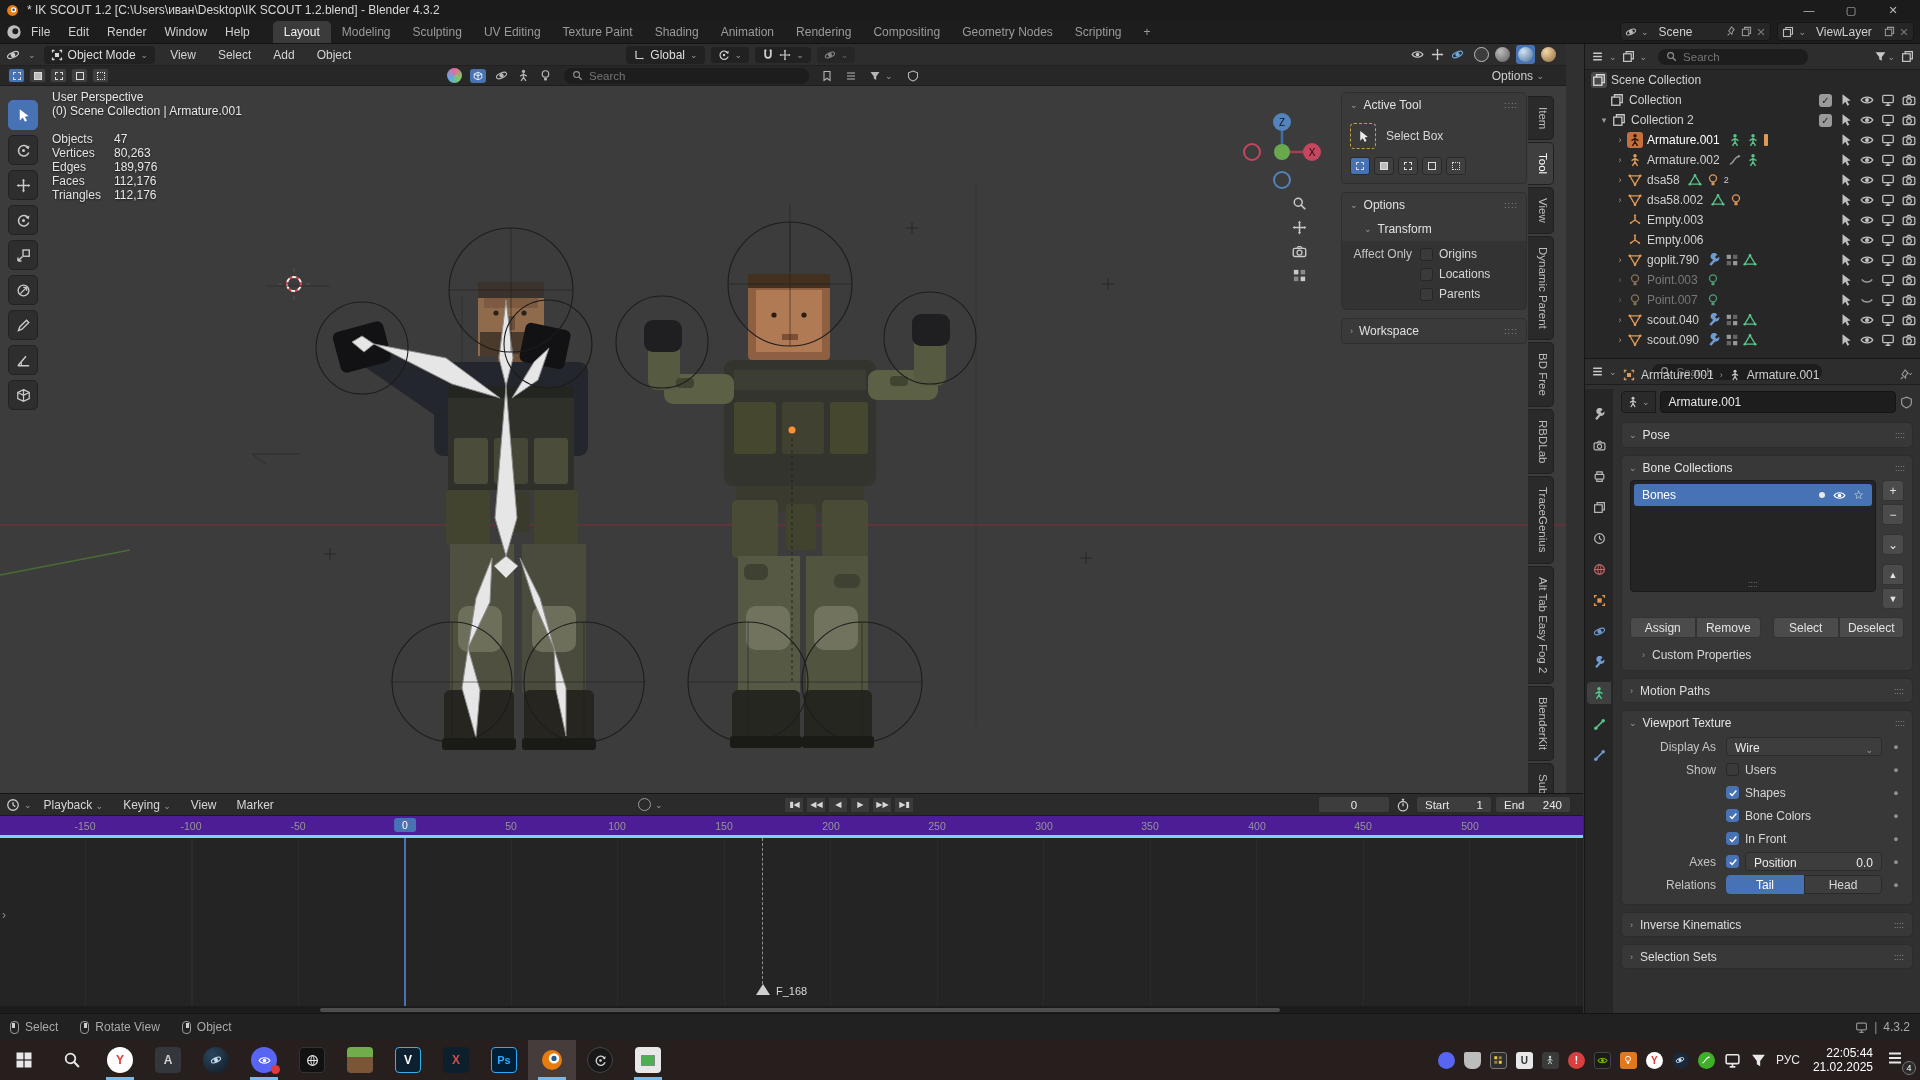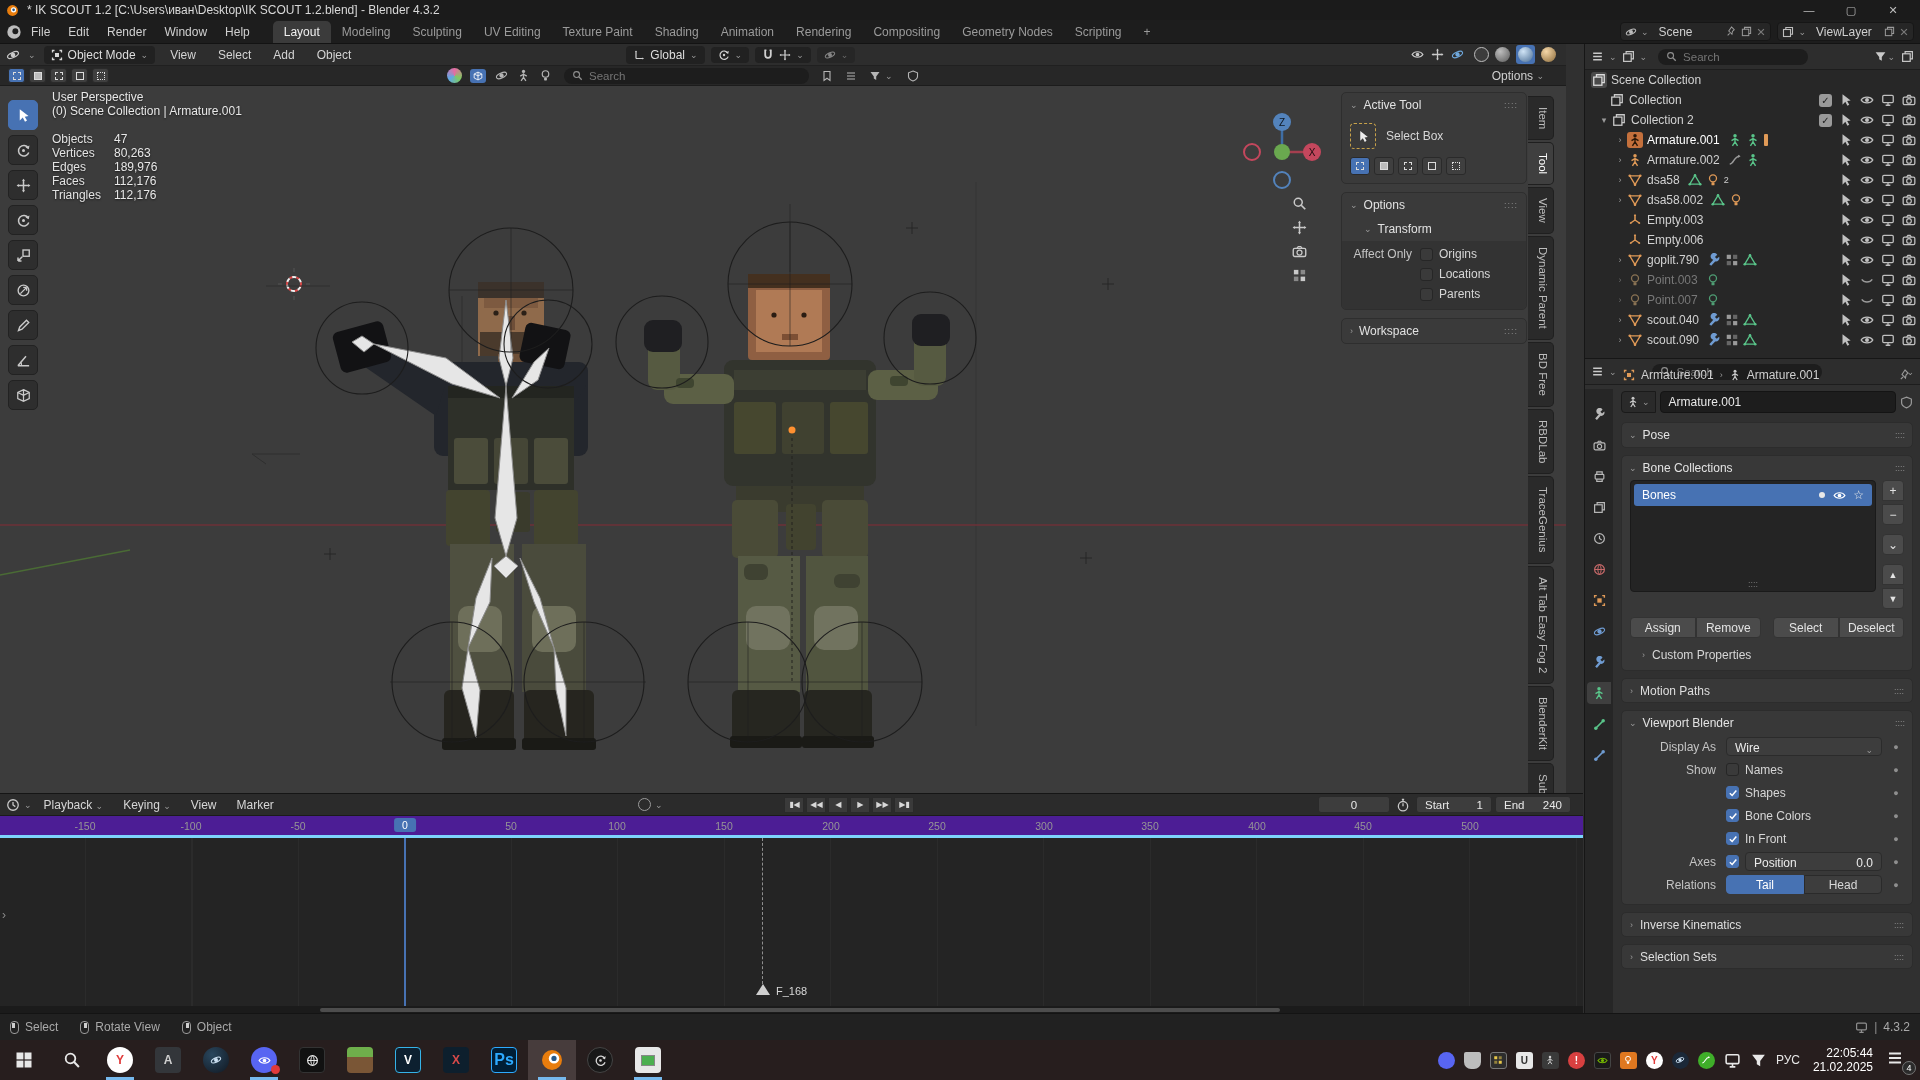--- a/index.html
+++ b/index.html
@@ -1344,36 +1344,36 @@
         </div>
       </div>
       <div class="colpsd">
         <span class="chv">›</span>
           <span>Motion Paths</span>
           <span class="dots" style="margin-left:auto;color:#8a8a8a;font-size:9px">::::</span>
       </div>
       <div class="ppanel">
         <div class="pph">
             <span class="chv">⌄</span>
-            <span>Viewport Blender</span>
+            <span>Viewport Texture</span>
             <span class="dots" style="margin-left:auto;color:#8a8a8a;font-size:9px">::::</span>
           </div>
         <div style="padding:0 4px 8px">
           <div class="prow">
             <span class="lab">Display As</span>
             <span class="fld">
                 <span>Wire</span>
                 <span class="chv" style="margin-left:auto">⌄</span>
               </span>
             <span class="dot">●</span>
           </div>
           <div class="prow">
             <span class="lab">Show</span>
             <span class="ck"></span>
-            <span style="margin-left:6px;flex:1">Names</span>
+            <span style="margin-left:6px;flex:1">Users</span>
             <span class="dot">●</span>
           </div>
           <div class="prow">
             <span class="lab"></span>
             <span class="ck on">
                 <svg class="ic" width="10" height="10" color="#fff">
                   <use href="#s-chk"></use>
                 </svg>
               </span>
             <span style="margin-left:6px;flex:1">Shapes</span>
@@ -1573,21 +1573,21 @@
     <span class="slot">
         <span class="ticon" style="background:linear-gradient(#6fae4b 40%,#7a5636 40%)"></span>
       </span>
     <span class="slot">
         <span class="ticon" style="background:#0d2030;border:1.5px solid #35b3e8;color:#fff">V</span>
       </span>
     <span class="slot">
         <span class="ticon" style="background:#0d1f2d;color:#d84a4a">X</span>
       </span>
     <span class="slot">
-        <span class="ticon" style="background:#001e36;border:1.5px solid #2daaff;color:#2daaff;font-size:16px">Ps</span>
+        <span class="ticon" style="background:#001e36;border:1.5px solid #2daaff;color:#2daaff;font-size:11px">Ps</span>
       </span>
     <span class="slot hl">
         <svg width="24" height="24" viewBox="0 0 12 12">
           <circle cx="6" cy="6" r="5" fill="#e87d0d"></circle>
           <circle cx="7" cy="5.2" r="2.6" fill="#fff"></circle>
           <circle cx="7" cy="5.2" r="1.3" fill="#265787"></circle>
         </svg>
         <span class="ul"></span>
       </span>
     <span class="slot">

